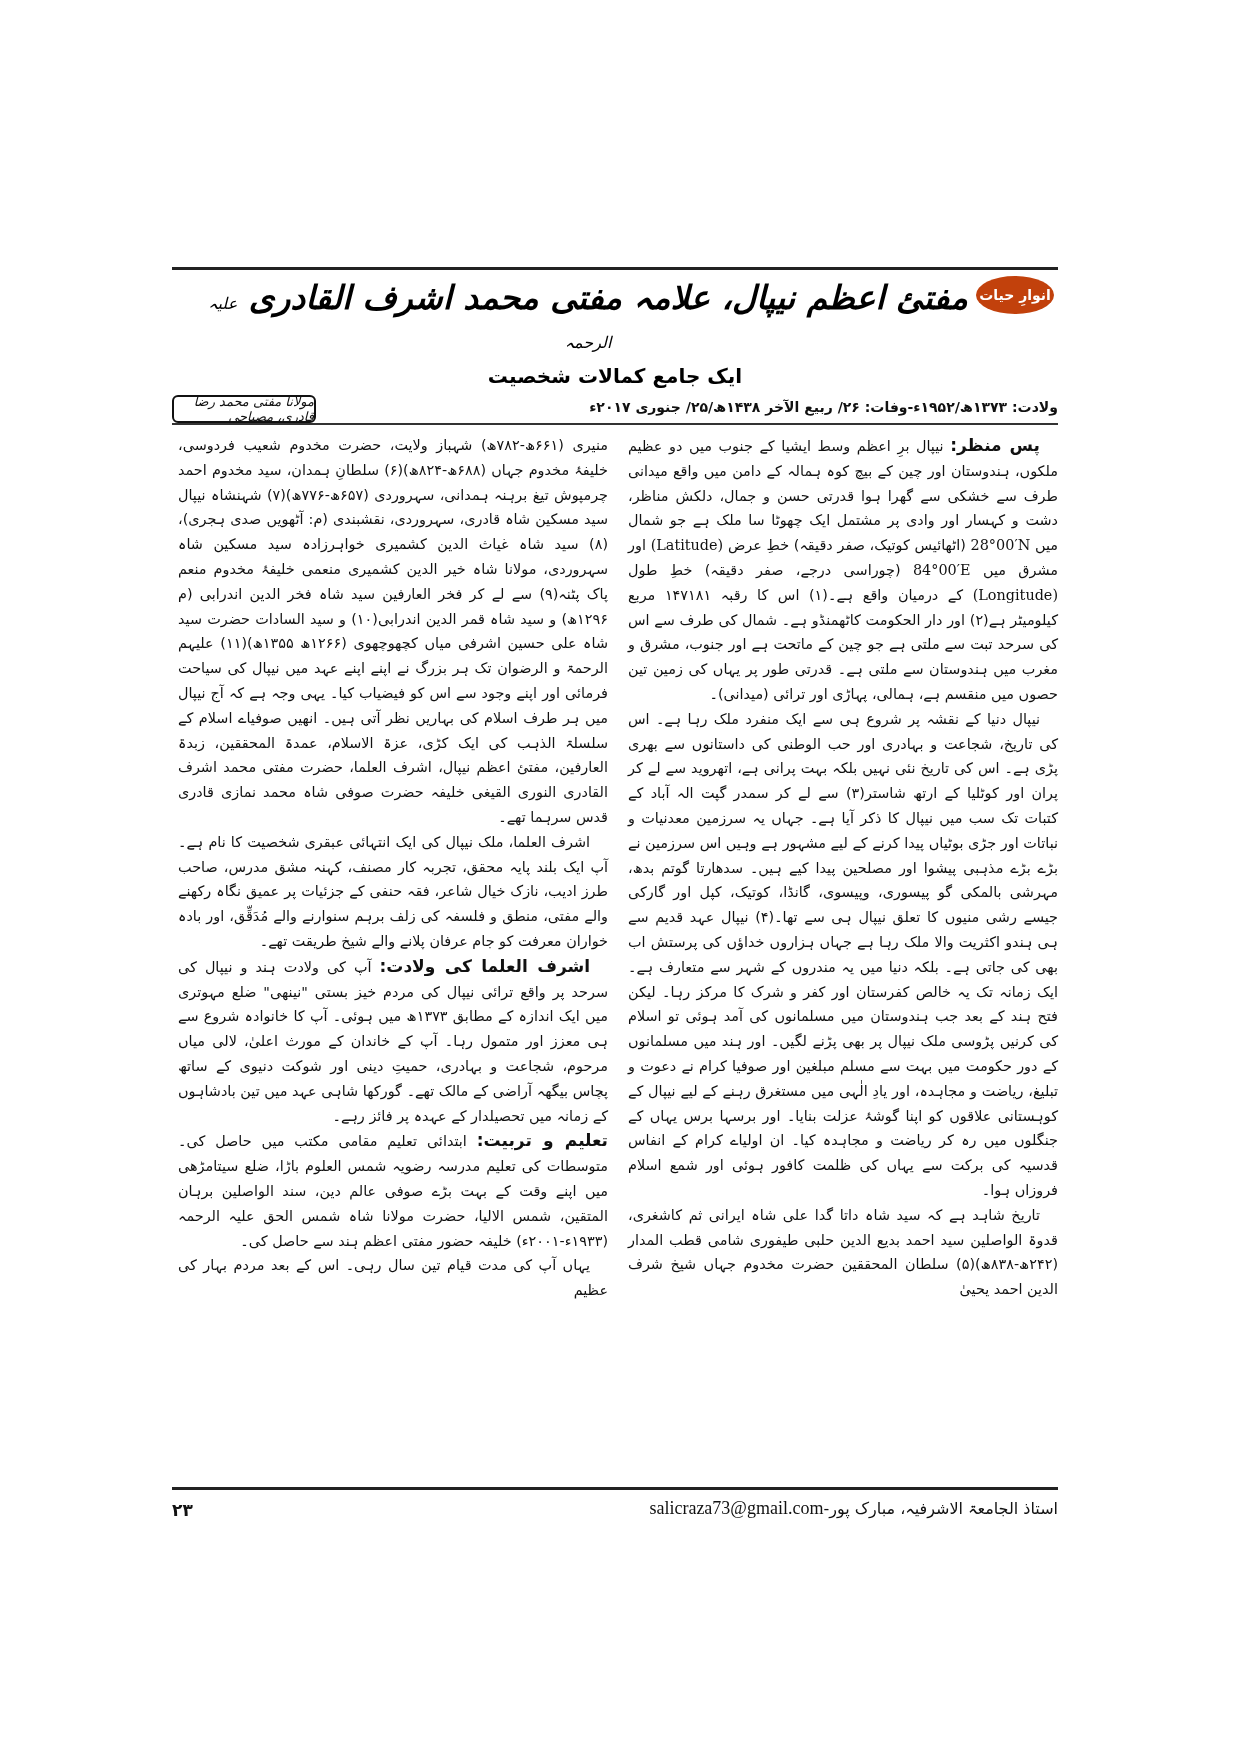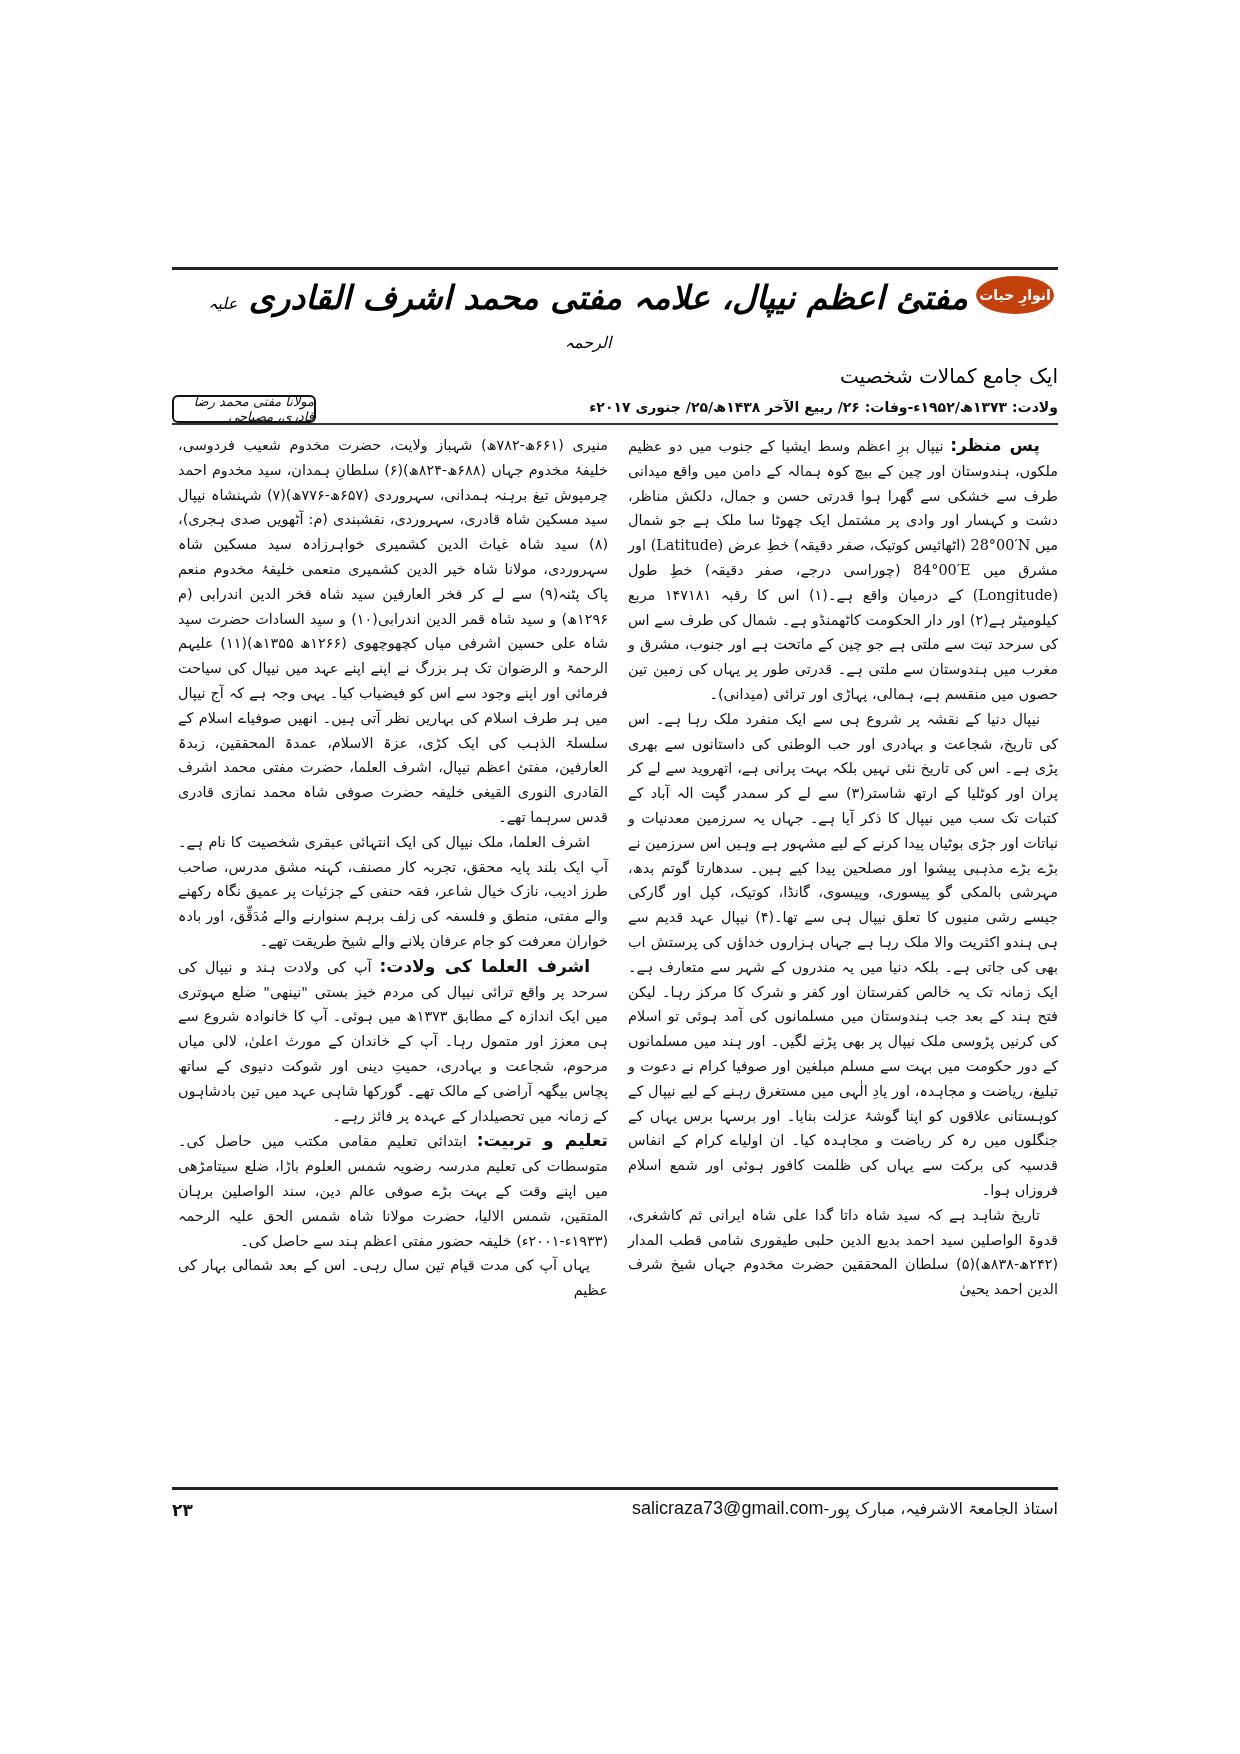--- a/index.html
+++ b/index.html
@@ -5,40 +5,40 @@
     html, body { margin: 0; padding: 0; background: #ffffff; }
     body { width: 1240px; height: 1754px; position: relative; overflow: hidden; color: #111; }
     .page { position: absolute; left: 0; top: 0; width: 1240px; height: 1754px; }
     .rule-top { position: absolute; left: 172px; top: 267px; width: 886px; height: 3px; background: #222; }
     .badge { position: absolute; left: 976px; top: 276px; width: 78px; height: 38px; background: #c2410c; border-radius: 50%;
              color: #fff; font-family: "DejaVu Sans", sans-serif; font-size: 14px; font-weight: bold;
              display: flex; align-items: center; justify-content: center; direction: rtl; }
     .title { position: absolute; left: 188px; top: 278px; width: 800px; text-align: center; direction: rtl;
              font-family: "DejaVu Serif", serif; font-size: 33px; font-weight: bold; font-style: italic; color: #000; }
     .title .suffix { font-size: 16px; font-weight: normal; }
-    .subtitle { position: absolute; left: 172px; top: 364px; width: 886px; text-align: right; direction: rtl;
-                font-family: "DejaVu Sans", sans-serif; font-size: 20px; font-weight: normal; color: #000; }
+    .subtitle { position: absolute; left: 172px; top: 364px; width: 886px; text-align: center; direction: rtl;
+                font-family: "DejaVu Sans", sans-serif; font-size: 20px; font-weight: bold; color: #000; }
     .meta-row { position: absolute; left: 172px; top: 393px; width: 886px; height: 30px; direction: rtl;
                 font-family: "DejaVu Sans", sans-serif; font-size: 14px; }
     .meta-dates { position: absolute; right: 0; top: 6px; font-weight: bold; white-space: nowrap; }
     .author-box { position: absolute; left: 0; top: 2px; width: 140px; height: 24px; border: 2px solid #111; border-radius: 6px;
                   display: flex; align-items: center; justify-content: center; font-weight: normal; font-size: 13px; font-style: italic; }
     .meta-line { position: absolute; left: 0; top: 30px; width: 886px; height: 2px; background: #333; }
     .col { position: absolute; top: 433px; width: 430px; direction: rtl; text-align: justify;
            font-family: "DejaVu Sans", sans-serif; font-size: 14.4px; line-height: 24.8px; color: #111; }
     .col-right { left: 628px; }
     .col-left { left: 178px; }
     .col p { margin: 0; }
     .col p.indent { text-indent: 18px; }
     .col .lead { font-weight: bold; font-size: 17px; }
     .col .en { direction: ltr; unicode-bidi: embed; font-family: "DejaVu Serif", serif; }
     .rule-bottom { position: absolute; left: 172px; top: 1487px; width: 886px; height: 3px; background: #222; }
     .footer-page { position: absolute; left: 172px; top: 1500px; font-family: "DejaVu Sans", sans-serif; font-size: 17px; font-weight: bold; }
     .footer-credit { position: absolute; right: 182px; top: 1498px; direction: rtl; font-family: "DejaVu Sans", sans-serif; font-size: 16px; white-space: nowrap; }
-    .footer-credit .email { font-family: Liberation Sans, sans-serif; font-size: 18px; direction: ltr; unicode-bidi: embed; }
+    .footer-credit .email { font-family: Liberation Serif, serif; font-size: 18px; direction: ltr; unicode-bidi: embed; }
   </style>
 </head>
 <body>
 
 <div class="page">
 
   <div class="rule-top"></div>
 
   <div class="badge">
     <span>انوارِ حیات</span>
@@ -80,21 +80,21 @@
     <p>منیری (۶۶۱ھ-۷۸۲ھ) شہباز ولایت، حضرت مخدوم شعیب فردوسی، خلیفۂ مخدوم جہاں (۶۸۸ھ-۸۲۴ھ)(۶) سلطانِ ہمدان، سید مخدوم احمد چرمپوش تیغ برہنہ ہمدانی، سہروردی (۶۵۷ھ-۷۷۶ھ)(۷) شہنشاہ نیپال سید مسکین شاہ قادری، سہروردی، نقشبندی (م: آٹھویں صدی ہجری)،(۸) سید شاہ غیاث الدین کشمیری خواہرزادہ سید مسکین شاہ سہروردی، مولانا شاہ خیر الدین کشمیری منعمی خلیفۂ مخدوم منعم پاک پٹنہ(۹) سے لے کر فخر العارفین سید شاہ فخر الدین اندرابی (م ۱۲۹۶ھ) و سید شاہ قمر الدین اندرابی(۱۰) و سید السادات حضرت سید شاہ علی حسین اشرفی میاں کچھوچھوی (۱۲۶۶ھ ۱۳۵۵ھ)(۱۱) علیہم الرحمۃ و الرضوان تک ہر بزرگ نے اپنے اپنے عہد میں نیپال کی سیاحت فرمائی اور اپنے وجود سے اس کو فیضیاب کیا۔ یہی وجہ ہے کہ آج نیپال میں ہر طرف اسلام کی بہاریں نظر آتی ہیں۔ انھیں صوفیاے اسلام کے سلسلۃ الذہب کی ایک کڑی، عزۃ الاسلام، عمدۃ المحققین، زبدۃ العارفین، مفتئ اعظم نیپال، اشرف العلما، حضرت مفتی محمد اشرف القادری النوری القیغی خلیفہ حضرت صوفی شاہ محمد نمازی قادری قدس سرہما تھے۔</p>
     <p class="indent">اشرف العلما، ملک نیپال کی ایک انتہائی عبقری شخصیت کا نام ہے۔ آپ ایک بلند پایہ محقق، تجربہ کار مصنف، کہنہ مشق مدرس، صاحب طرز ادیب، نازک خیال شاعر، فقہ حنفی کے جزئیات پر عمیق نگاہ رکھنے والے مفتی، منطق و فلسفہ کی زلف برہم سنوارنے والے مُدَقِّق، اور بادہ خواران معرفت کو جام عرفان پلانے والے شیخ طریقت تھے۔</p>
     <p class="indent">
       <span class="lead">اشرف العلما کی ولادت:</span>
       <span>آپ کی ولادت ہند و نیپال کی سرحد پر واقع ترائی نیپال کی مردم خیز بستی "نینھی" ضلع مہوتری میں ایک اندازہ کے مطابق ۱۳۷۳ھ میں ہوئی۔ آپ کا خانوادہ شروع سے ہی معزز اور متمول رہا۔ آپ کے خاندان کے مورث اعلیٰ، لالی میاں مرحوم، شجاعت و بہادری، حمیتِ دینی اور شوکت دنیوی کے ساتھ پچاس بیگھہ آراضی کے مالک تھے۔ گورکھا شاہی عہد میں تین بادشاہوں کے زمانہ میں تحصیلدار کے عہدہ پر فائز رہے۔</span>
     </p>
     <p>
       <span class="lead">تعلیم و تربیت:</span>
       <span>ابتدائی تعلیم مقامی مکتب میں حاصل کی۔ متوسطات کی تعلیم مدرسہ رضویہ شمس العلوم باڑا، ضلع سیتامڑھی میں اپنے وقت کے بہت بڑے صوفی عالم دین، سند الواصلین برہان المتقین، شمس الالیا، حضرت مولانا شاہ شمس الحق علیہ الرحمہ (۱۹۳۳ء-۲۰۰۱ء) خلیفہ حضور مفتی اعظم ہند سے حاصل کی۔</span>
     </p>
-    <p class="indent">یہاں آپ کی مدت قیام تین سال رہی۔ اس کے بعد شمالی بہار کی عظیم</p>
+    <p class="indent">یہاں آپ کی مدت قیام تین سال رہی۔ اس کے بعد مردم بہار کی عظیم</p>
   </div>
 
   <div class="rule-bottom"></div>
 
   <div class="footer-page">۲۳</div>
 
   <div class="footer-credit">
     <span>استاذ الجامعۃ الاشرفیہ، مبارک پور-</span><span class="email">salicraza73@gmail.com</span>
   </div>
 

